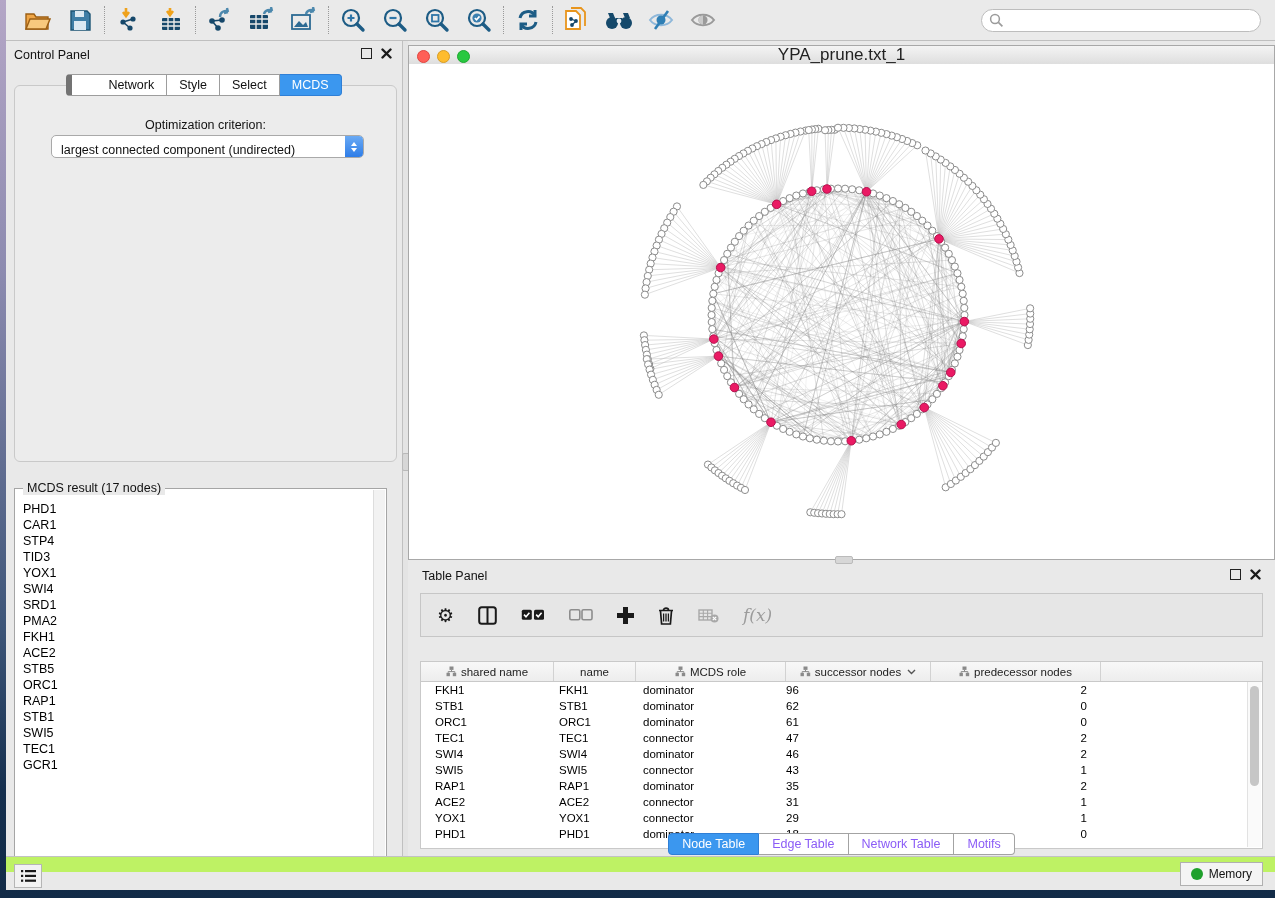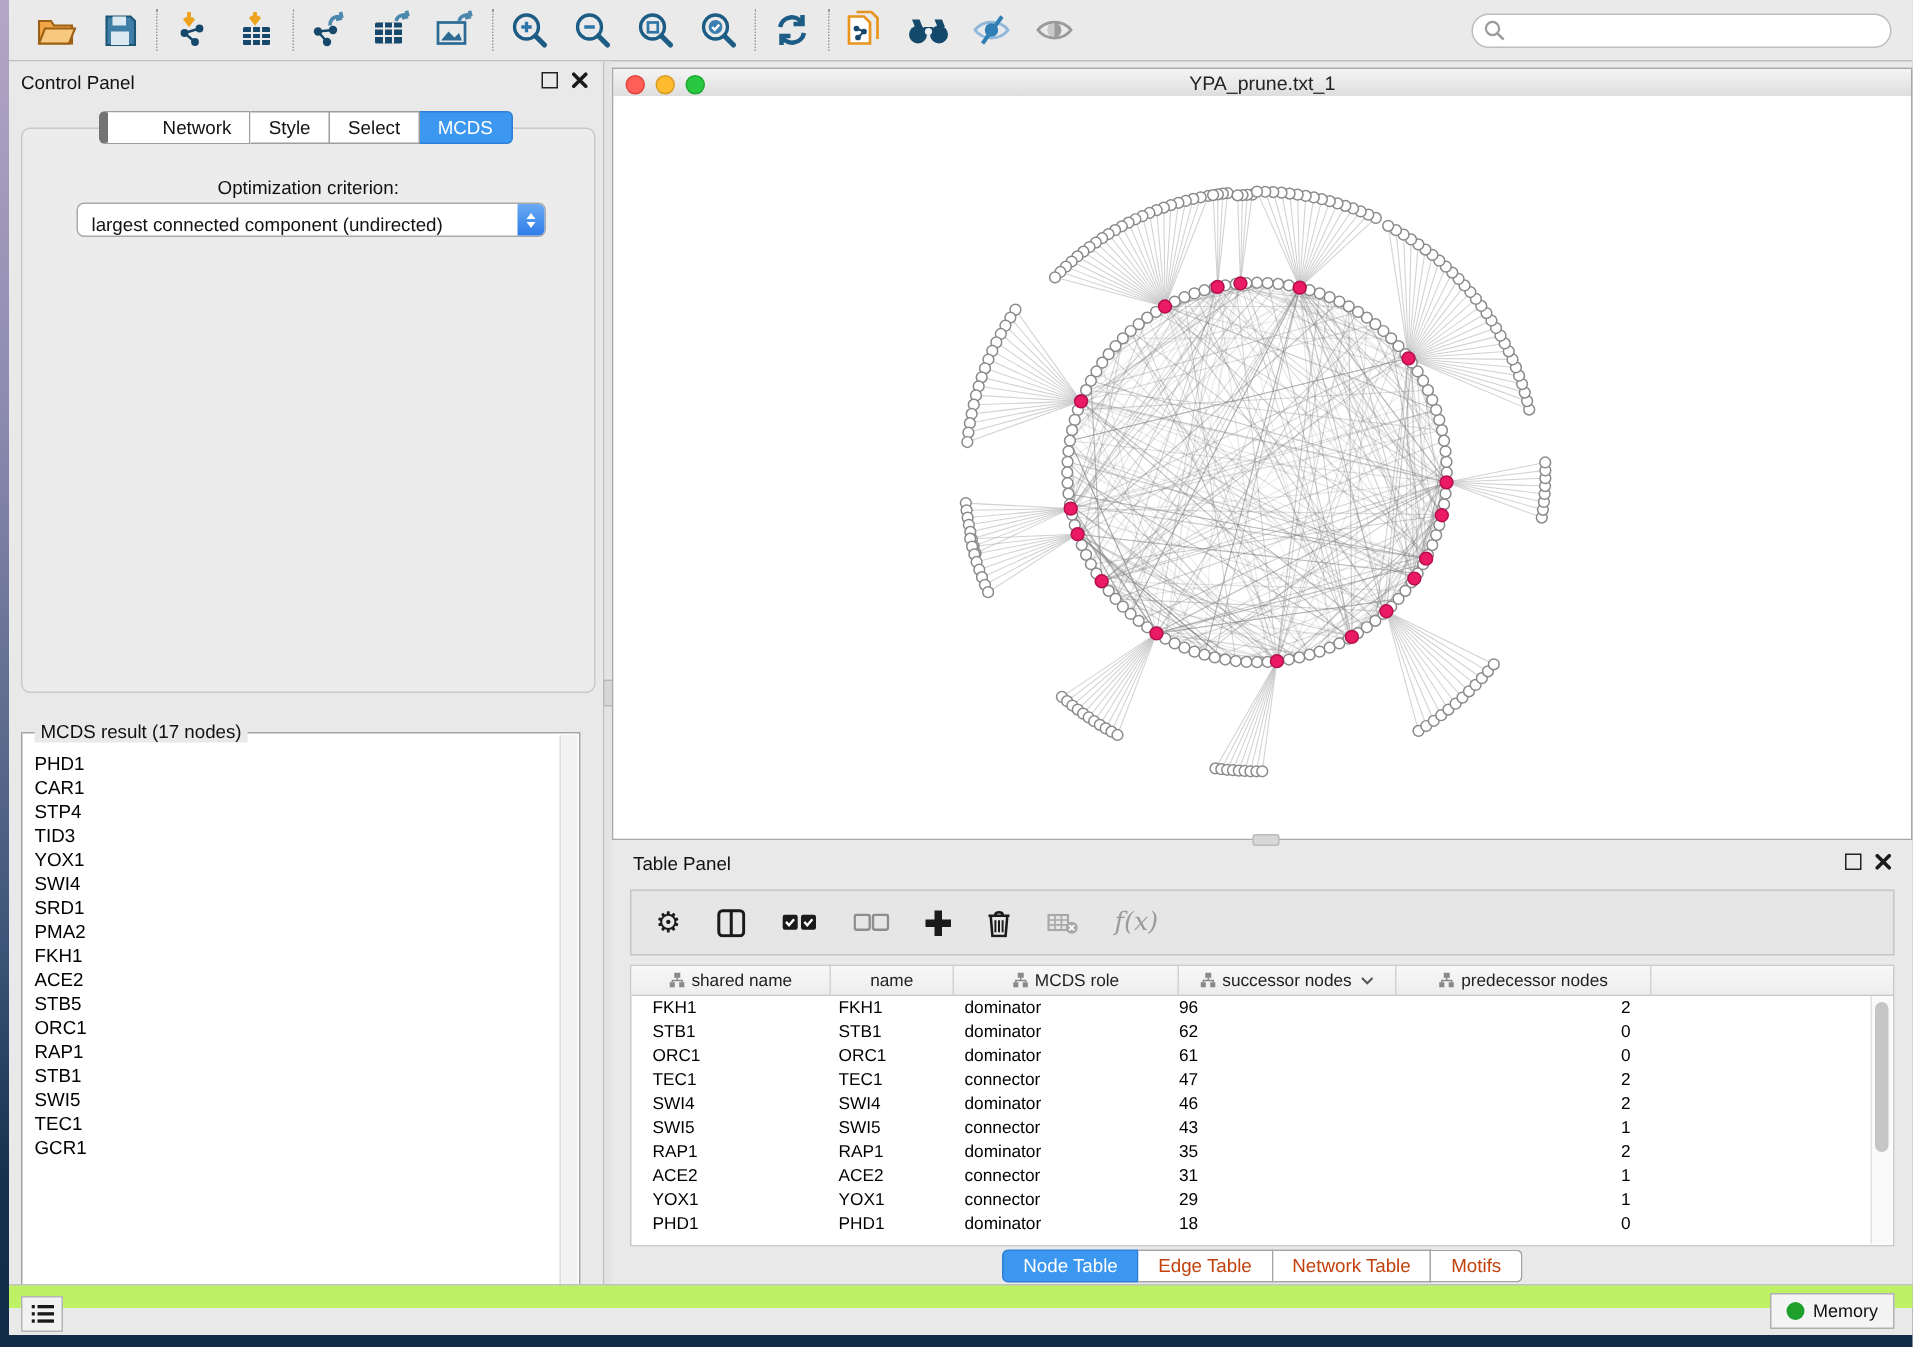--- a/index.html
+++ b/index.html
@@ -58,56 +58,56 @@
   
   .net-window{position:absolute;left:402px;top:45px;width:867px;height:515px;border:1px solid #a8a8a8;
     box-sizing:border-box;background:#fff;}
   .net-titlebar{height:18px;background:linear-gradient(#f4f4f4,#dedede);border-bottom:1px solid #b5b5b5;
     position:relative;display:flex;align-items:center;}
   .traffic{display:flex;gap:7px;position:absolute;left:8px;top:4px;}
   .tl{width:11px;height:11px;border-radius:50%;cursor:pointer;}
   .tl.red{background:#ff5f57;border:.5px solid #e0443e;}
   .tl.yellow{background:#febc2e;border:.5px solid #d89c22;}
   .tl.green{background:#28c840;border:.5px solid #1da82f;}
-  .net-title{width:100%;text-align:center;font-size:13px;color:#222;}
+  .net-title{width:100%;text-align:center;font-size:17px;color:#222;}
   .net-canvas{position:absolute;left:0;top:18px;width:865px;height:495px;background:#fff;}
 
   .vsplit{position:absolute;left:397px;top:41px;width:5px;height:815px;background:#e4e4e4;cursor:col-resize;}
   .vsplit-handle{position:absolute;left:-1px;top:412px;width:7px;height:16px;background:#d7d7d7;border:1px solid #b9b9b9;border-radius:2px;}
   .hsplit-handle{position:absolute;left:427px;top:-4px;width:16px;height:6px;background:#d7d7d7;border:1px solid #bbb;border-radius:2px;}
 
   
   .table-panel{position:absolute;left:402px;top:560px;width:867px;height:296px;background:#e9e9e9;}
   .tp-title{position:absolute;left:14px;top:9px;font-size:12.5px;color:#111;}
   .tp-ctls{position:absolute;right:14px;top:9px;display:flex;gap:9px;align-items:center;}
   .tp-toolbar{position:absolute;left:12px;top:33px;width:843px;height:44px;background:#e6e6e6;
     border:1px solid #c6c6c6;display:flex;align-items:center;gap:24px;padding-left:16px;box-sizing:border-box;}
   .tp-icon{display:flex;align-items:center;justify-content:center;cursor:pointer;}
   .gear-glyph{font-size:19px;color:#1a1a1a;line-height:1;}
   .fx-glyph{font-family:"DejaVu Serif","Liberation Serif",serif;font-style:italic;font-size:17px;color:#9b9b9b;}
   .plus-glyph{position:relative;width:17px;height:17px;}
   .plus-glyph:before,.plus-glyph:after{content:"";position:absolute;background:#1a1a1a;}
   .plus-glyph:before{left:6px;top:0;width:5px;height:17px;}
   .plus-glyph:after{left:0;top:6px;width:17px;height:5px;}
 
-  .ntable{position:absolute;left:12px;top:83px;width:843px;height:188px;background:#fff;border:1px solid #c9c9c9;box-sizing:border-box;}
+  .ntable{position:absolute;left:12px;top:101px;width:843px;height:188px;background:#fff;border:1px solid #c9c9c9;box-sizing:border-box;}
   .thead{display:flex;height:19px;background:linear-gradient(#f8f8f8,#ededed);border-bottom:1px solid #c9c9c9;}
   .th{display:flex;align-items:center;justify-content:center;gap:4px;font-size:11.5px;color:#222;
     border-right:1px solid #d2d2d2;box-sizing:border-box;cursor:pointer;}
   .tbody{position:relative;}
   .trow{display:flex;height:16px;line-height:16px;cursor:pointer;}
   .tcell{font-size:11.5px;color:#000;box-sizing:border-box;white-space:nowrap;overflow:hidden;}
   .w0{width:133px;} .w1{width:82px;} .w2{width:150px;} .w3{width:145px;} .w4{width:170px;} .w5{flex:1;border-right:none;}
   .tcell.w0{padding-left:14px;} .tcell.w1{padding-left:5px;} .tcell.w2{padding-left:7px;}
   .tcell.w3{padding-right:26px;} .tcell.w4{text-align:right;padding-right:14px;}
   .tscroll{position:absolute;right:1px;top:20px;bottom:1px;width:13px;background:#fafafa;border-left:1px solid #e2e2e2;}
   .tthumb{position:absolute;left:2px;top:4px;width:9px;height:100px;background:#c6c6c6;border-radius:5px;}
 
   .bottom-tabs{position:absolute;left:0;top:273px;width:100%;display:flex;justify-content:center;}
-  .btab{font-size:12.5px;padding:3px 13px;background:#fff;border:1px solid #a3a3a3;border-left:none;color:#c2410c;cursor:pointer;}
+  .btab{font-size:12.5px;padding:3px 13px;background:#fff;border:1px solid #a3a3a3;border-left:none;color:#8b5cf6;cursor:pointer;}
   .btab:first-child{border-left:1px solid #a3a3a3;border-radius:4px 0 0 4px;}
   .btab:last-child{border-radius:0 4px 4px 0;}
   .btab.active{background:#3b97ef;border-color:#2f7fd6;color:#fff;}
 
   
   .statusbar{position:absolute;left:0;top:856px;width:100%;height:16px;background:#bef264;border-top:1px solid #c2c2c2;box-sizing:border-box;}
   .list-btn{position:absolute;left:8px;top:7px;width:26px;height:22px;border:1px solid #b5b5b5;background:#f2f2f2;
     display:flex;align-items:center;justify-content:center;cursor:pointer;}
   .memory-btn{position:absolute;right:12px;top:5px;height:24px;border:1px solid #b0b0b0;background:#f4f4f4;
     display:flex;align-items:center;gap:6px;padding:0 10px;font-size:12px;color:#111;cursor:pointer;box-sizing:border-box;}

